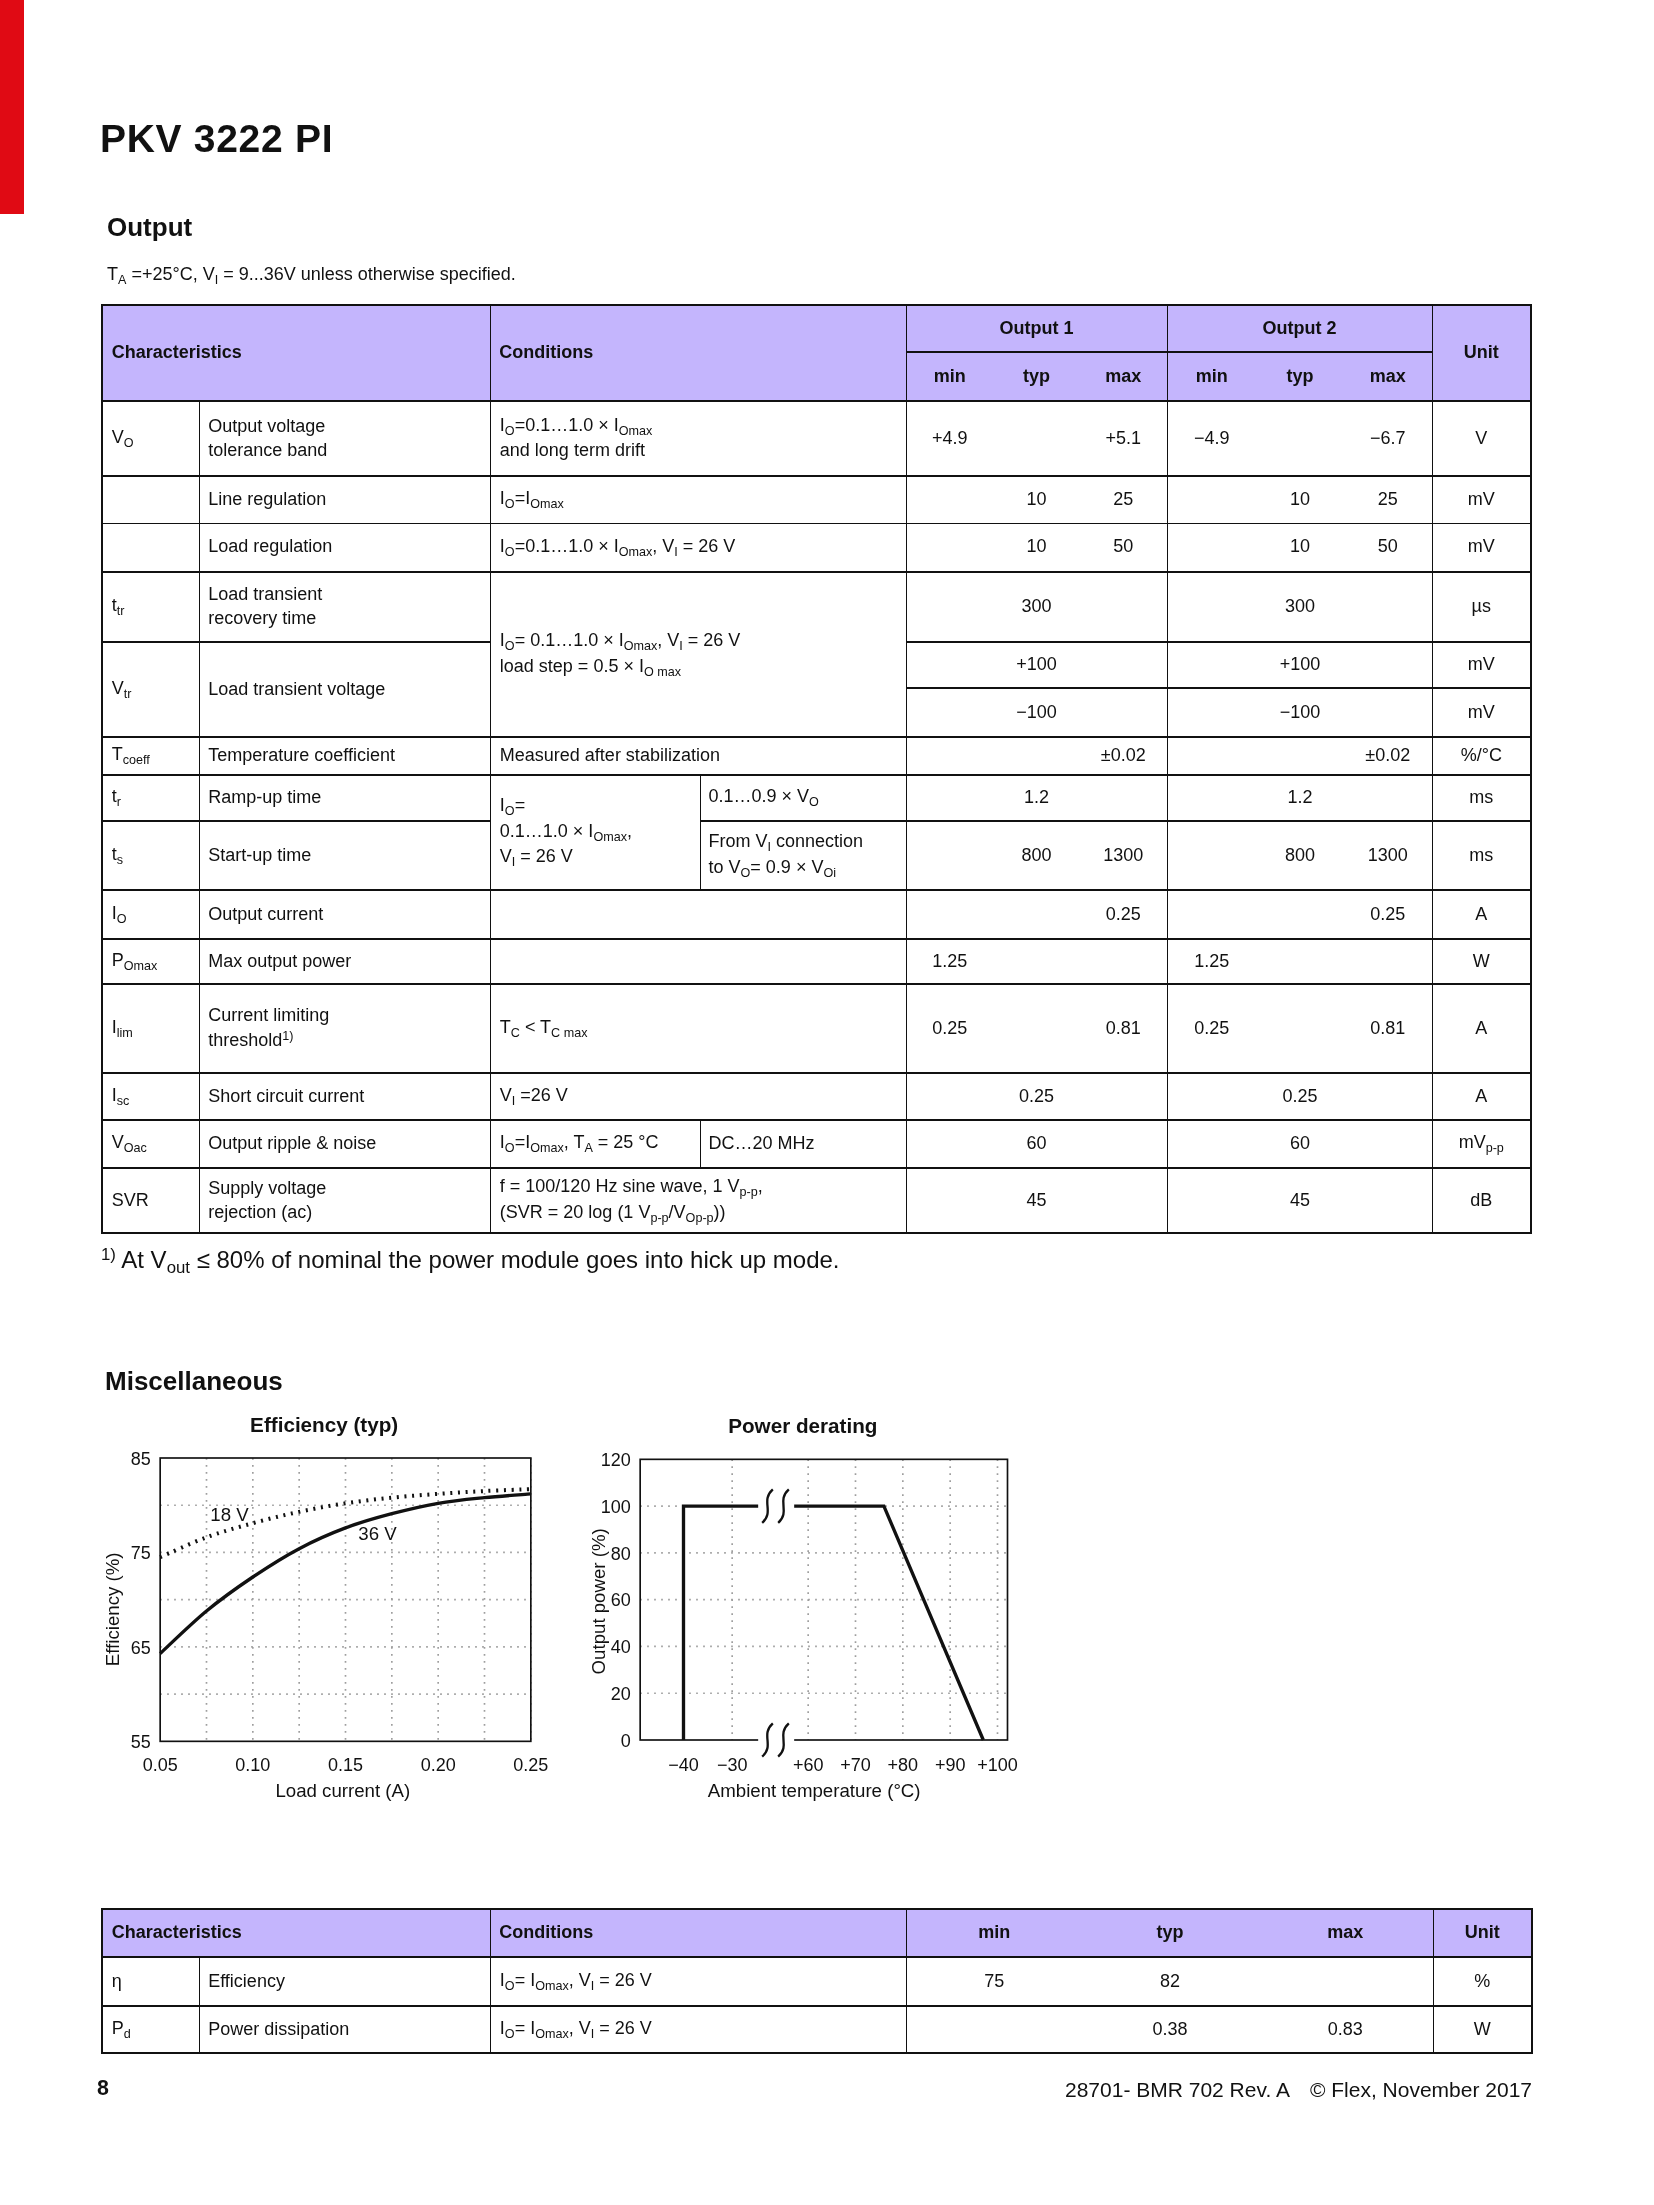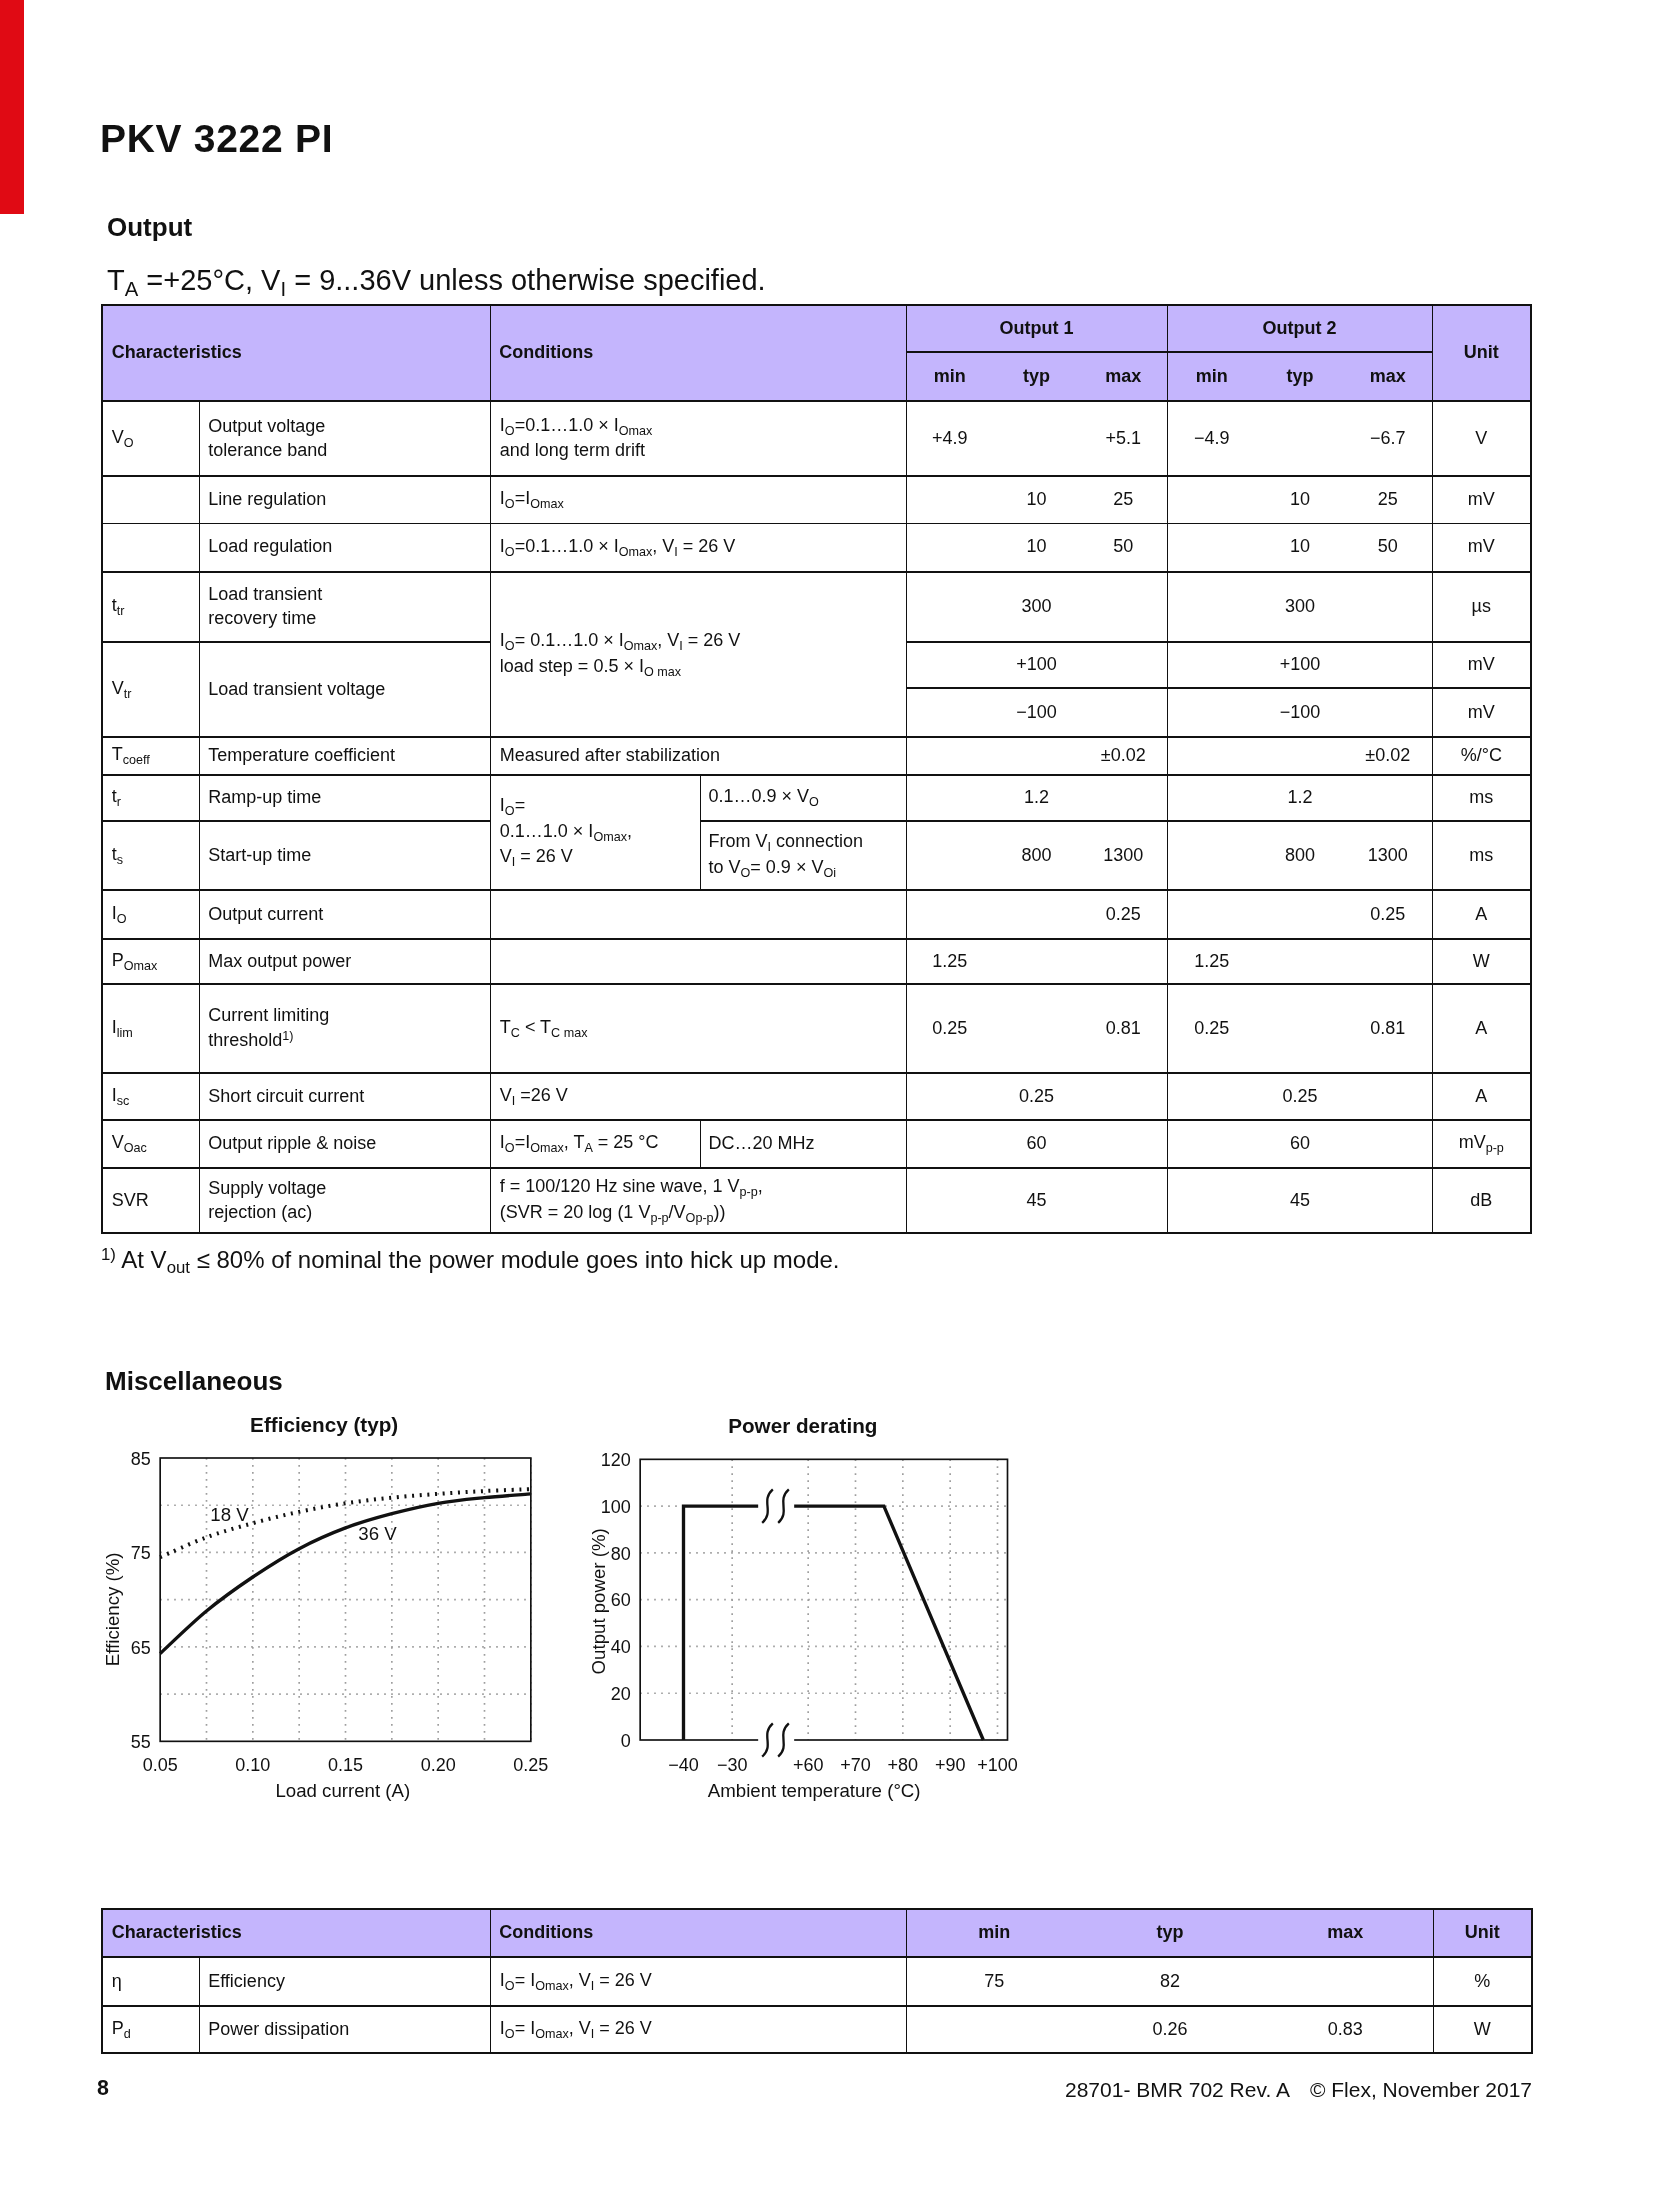--- a/index.html
+++ b/index.html
@@ -3,21 +3,21 @@
 <meta charset="utf-8">
 <style>
   html,body { margin:0; padding:0; background:#888; }
   .page {
     position:relative; width:1655px; height:2205px; background:#ffffff;
     font-family:"Liberation Sans", sans-serif; color:#111; overflow:hidden;
   }
   .red-tab { position:absolute; left:0; top:0; width:24px; height:214px; background:#e00a14; }
   .doc-title { position:absolute; left:100px; top:117px; font-size:39px; font-weight:bold; letter-spacing:0.7px; margin:0; }
   .h-output { position:absolute; left:107px; top:212px; font-size:26px; font-weight:bold; margin:0; }
-  .ta-note  { position:absolute; left:107px; top:264px; font-size:29px; }
+  .ta-note  { position:absolute; left:107px; top:264px; font-size:18px; }
   .footnote { position:absolute; left:101px; top:1245px; font-size:24px; }
   .h-misc   { position:absolute; left:105px; top:1366px; font-size:26px; font-weight:bold; margin:0; }
   sub { font-size:70%; vertical-align:-0.3em; }
   sup { font-size:70%; vertical-align:0.5em; }
 
   table.spec { position:absolute; left:101px; border-collapse:collapse; table-layout:fixed;
                border:2px solid #111; font-size:18px; line-height:1.32; }
   #t1 { top:304px; width:1430px; }
   #t2 { top:1908px; width:1430px; }
   .spec th, .spec td { border:1.3px solid #111; padding:0; font-weight:normal; vertical-align:middle; overflow:hidden; }
@@ -365,21 +365,21 @@
         <td class="v">75</td>
         <td class="v">82</td>
         <td class="v"></td>
         <td class="unit">%</td>
       </tr>
       <tr class="sep" style="height:47px">
         <td class="sym">P<sub>d</sub></td>
         <td class="name">Power dissipation</td>
         <td class="cond">I<sub>O</sub>= I<sub>Omax</sub>, V<sub>I</sub> = 26 V</td>
         <td class="v"></td>
-        <td class="v">0.26</td>
+        <td class="v">0.38</td>
         <td class="v">0.83</td>
         <td class="unit">W</td>
       </tr>
     </tbody>
   </table>
 
   <div class="footer-left">8</div>
   <div class="footer-right">
     <span>28701- BMR 702 Rev. A</span><span class="gap"></span><span>© Flex, November 2017</span>
   </div>

